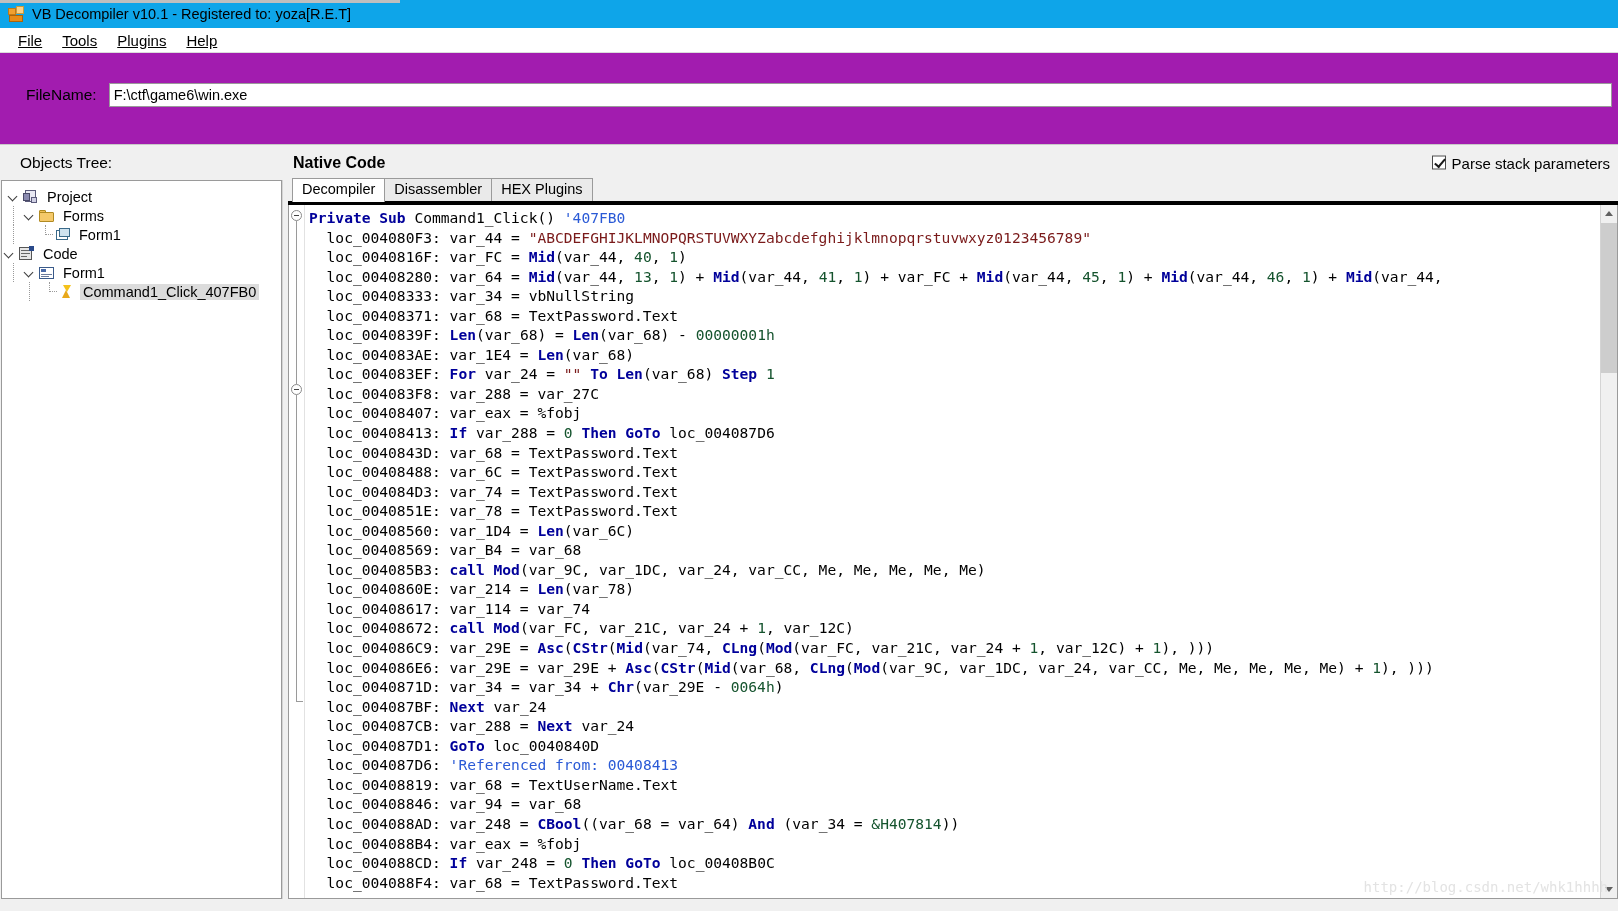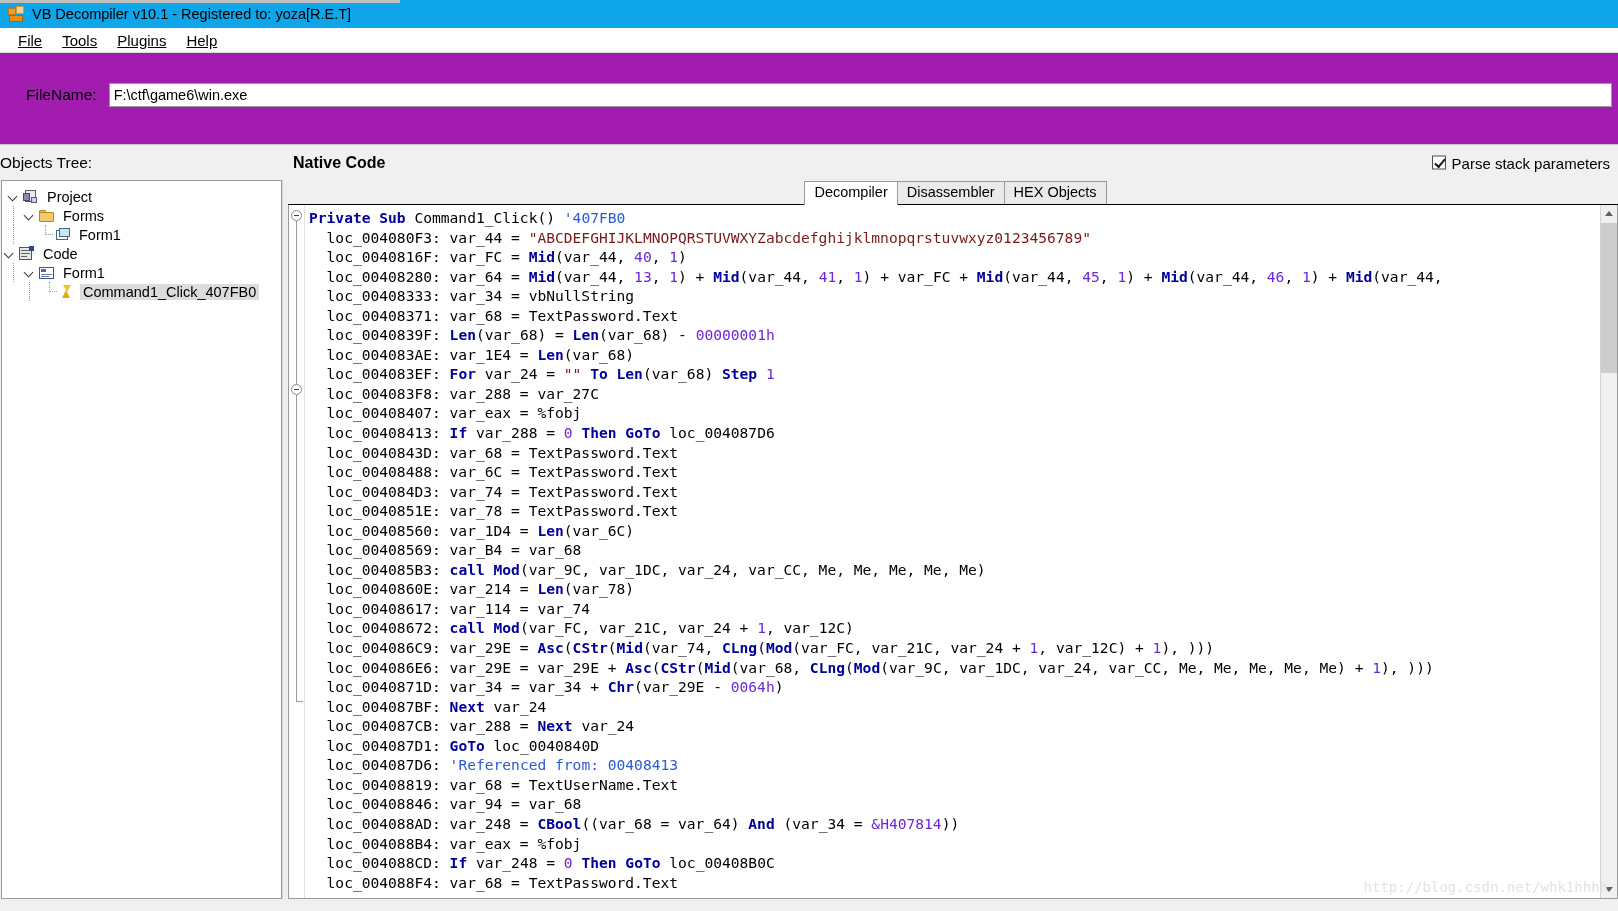--- a/index.html
+++ b/index.html
@@ -93,21 +93,21 @@
   .headerstrip {
     flex: 0 0 auto;
     height: 36px;
     background: #f0f0f0;
     border-top: 1px solid #c8c8c8;
     display: flex; align-items: center;
     position: relative;
   }
   .hdr-objects {
     width: 283px;
-    padding-left: 0;
+    padding-left: 20px;
     font-size: 15.5px; color: #000;
     white-space: nowrap;
   }
   .hdr-native {
     font-size: 16px; font-weight: bold; color: #000;
     padding-left: 10px;
     white-space: nowrap;
   }
   .hdr-check {
     position: absolute; right: 8px; top: 50%;
@@ -243,23 +243,22 @@
     width: 5px;
     background: #f0f0f0;
     border-left: 1px solid #d4d4d4;
     cursor: col-resize;
   }
   .tabstrip {
     flex: 0 0 auto;
     height: 25px;
     display: flex; align-items: flex-end;
     padding-left: 4px;
-    border-bottom: 1px solid #000000;
-    background: #f0f0f0;
-    justify-content: center;
+    border-bottom: 4px solid #000000;
+    background: #f0f0f0;
   }
   .tab {
     font-size: 14.5px;
     color: #000;
     padding: 2px 9px 3px 9px;
     border: 1px solid #9a9a9a;
     border-bottom: none;
     background: #eaeaea;
     margin-right: -1px;
     white-space: nowrap;
@@ -321,21 +320,21 @@
     overflow: hidden;
     padding: 3px 0 0 4px;
     font-family: "DejaVu Sans Mono", "Liberation Mono", monospace;
     font-size: 14.6px;
     line-height: 19.55px;
     white-space: pre;
     color: #000000;
   }
   .cl { white-space: pre; height: 19.55px; }
   .kw  { color: #00009a; font-weight: bold; }
-  .num { color: #6d28d9; }
+  .num { color: #14532d; }
   .str { color: #7a1a1a; }
   .cmt { color: #2a5ad6; }
   .loc { color: #000000; }
 
   
   .vscroll {
     position: absolute;
     right: 0; top: 0; bottom: 0;
     width: 17px;
     background: #f0f0f0;
@@ -490,21 +489,21 @@
 
       </div>
     </div>
 
     <div class="codepane">
       <div class="splitter"></div>
 
       <div class="tabstrip">
         <div class="tab active">Decompiler</div>
         <div class="tab">Disassembler</div>
-        <div class="tab">HEX Objects</div>
+        <div class="tab">HEX Plugins</div>
       </div>
 
       <div class="codearea">
         <div class="gutter">
           <div class="fold-mark" style="top:5px;"></div>
           <div class="fold-line" style="top:16px; height:163px;"></div>
           <div class="fold-mark" style="top:179px;"></div>
           <div class="fold-line" style="top:190px; height:306px;"></div>
           <div class="fold-tick" style="top:496px;"></div>
         </div>

